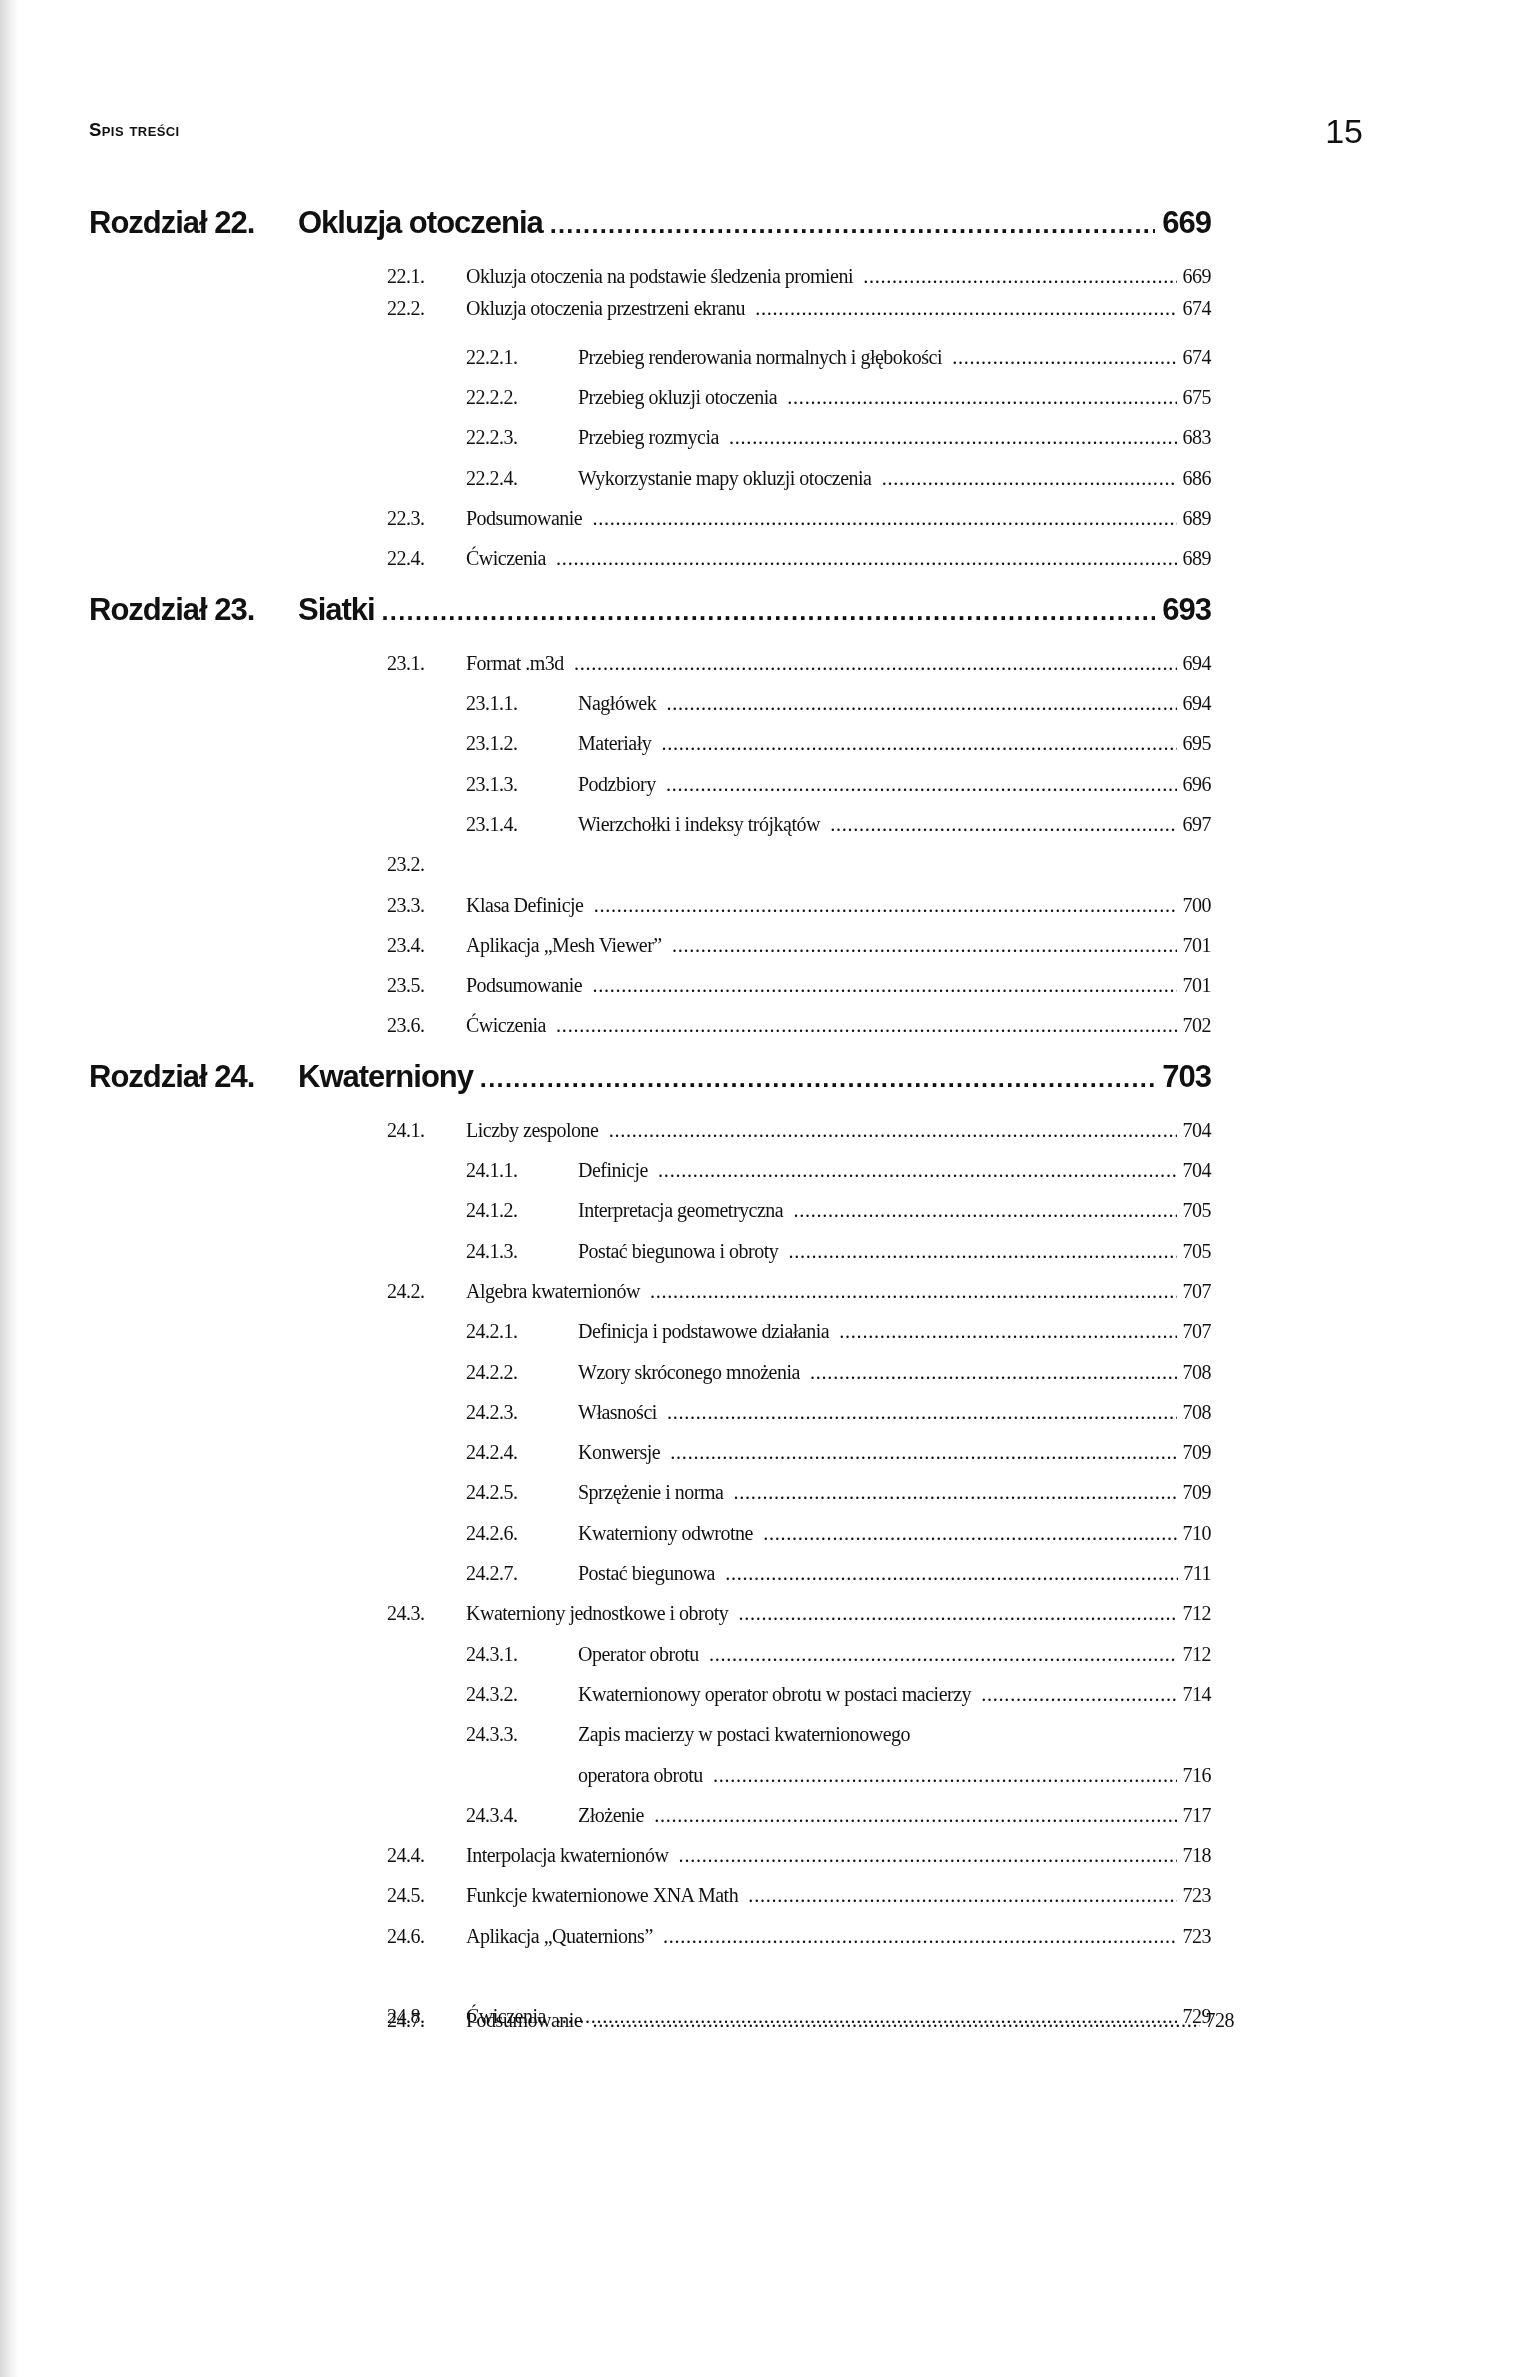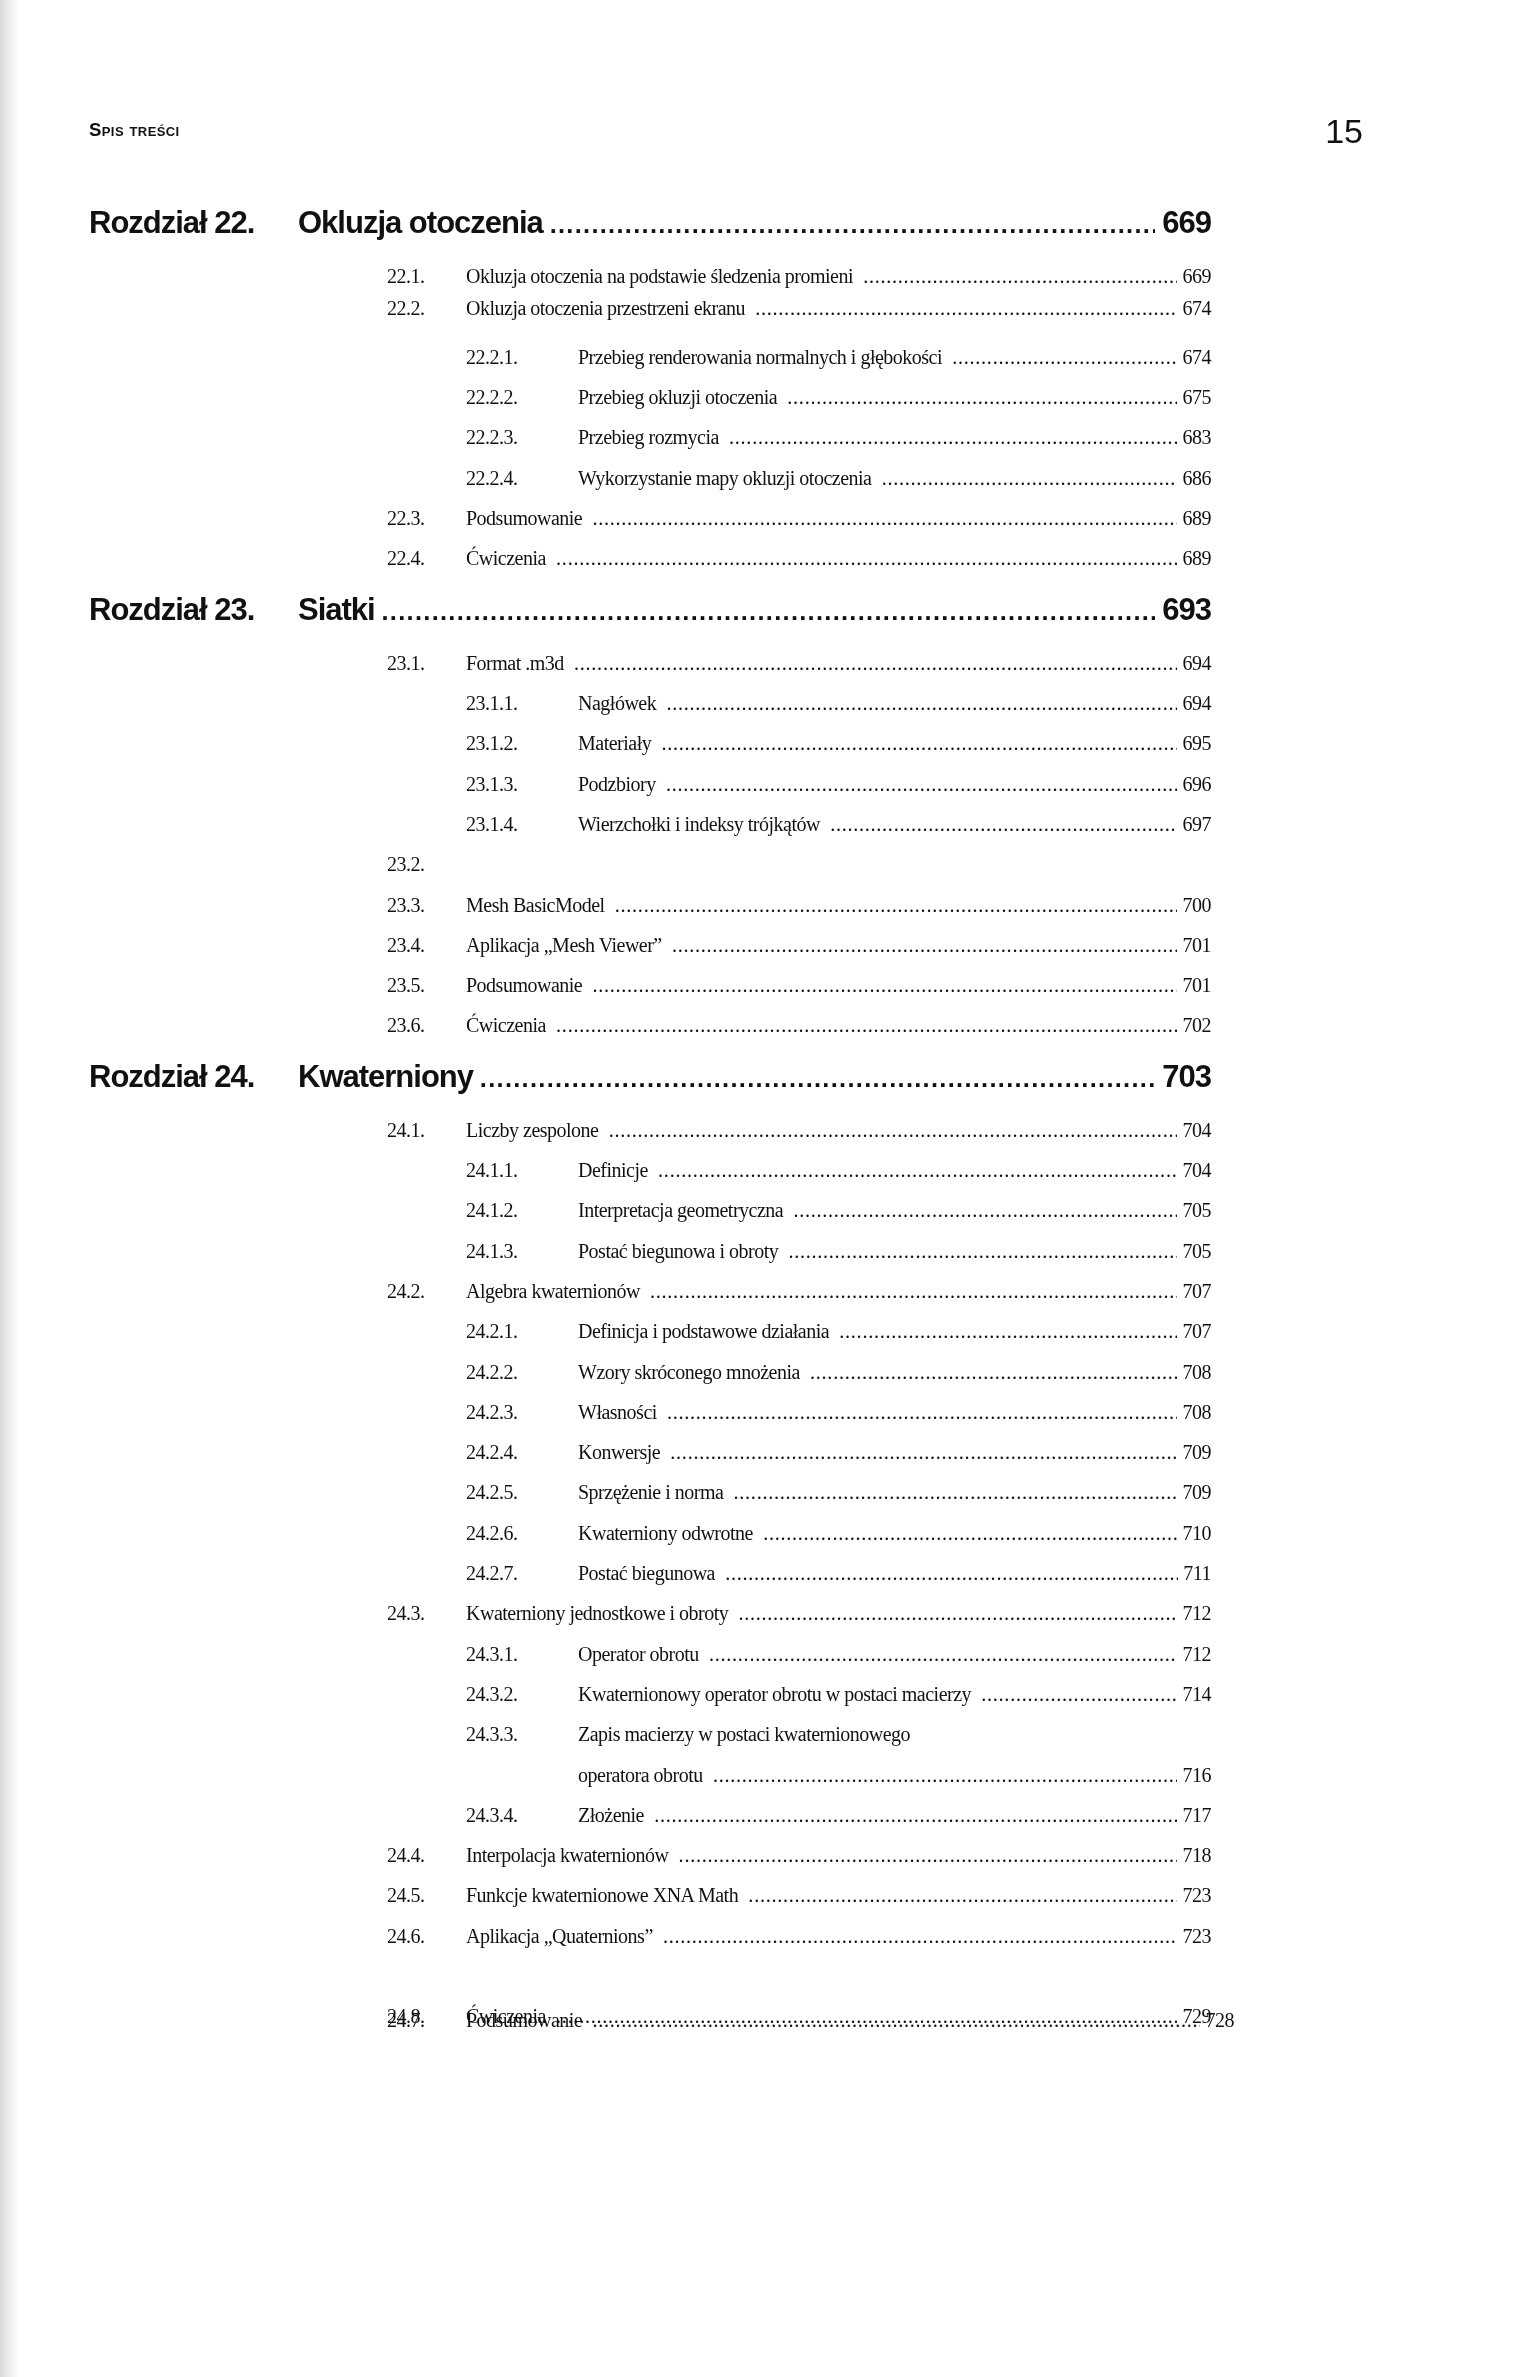--- a/index.html
+++ b/index.html
@@ -170,21 +170,21 @@
         <span class="dots"></span>
         <span class="page">697</span>
       </div>
     </div>
     <div class="row entry lvl1" style="top: 838px;">
       <span class="num">23.2.</span>
     </div>
     <div class="row entry lvl1" style="top: 879px; font-family: Liberation Serif, serif;">
       <span class="num">23.3.</span>
       <div class="title-wrap">
-        <span class="title">Mesh BasicModel</span>
+        <span class="title">Klasa Definicje</span>
         <span class="dots"></span>
         <span class="page">700</span>
       </div>
     </div>
     <div class="row entry lvl1" style="top: 919px;">
       <span class="num">23.4.</span>
       <div class="title-wrap">
         <span class="title">Aplikacja „Mesh Viewer”</span>
         <span class="dots"></span>
         <span class="page">701</span>

